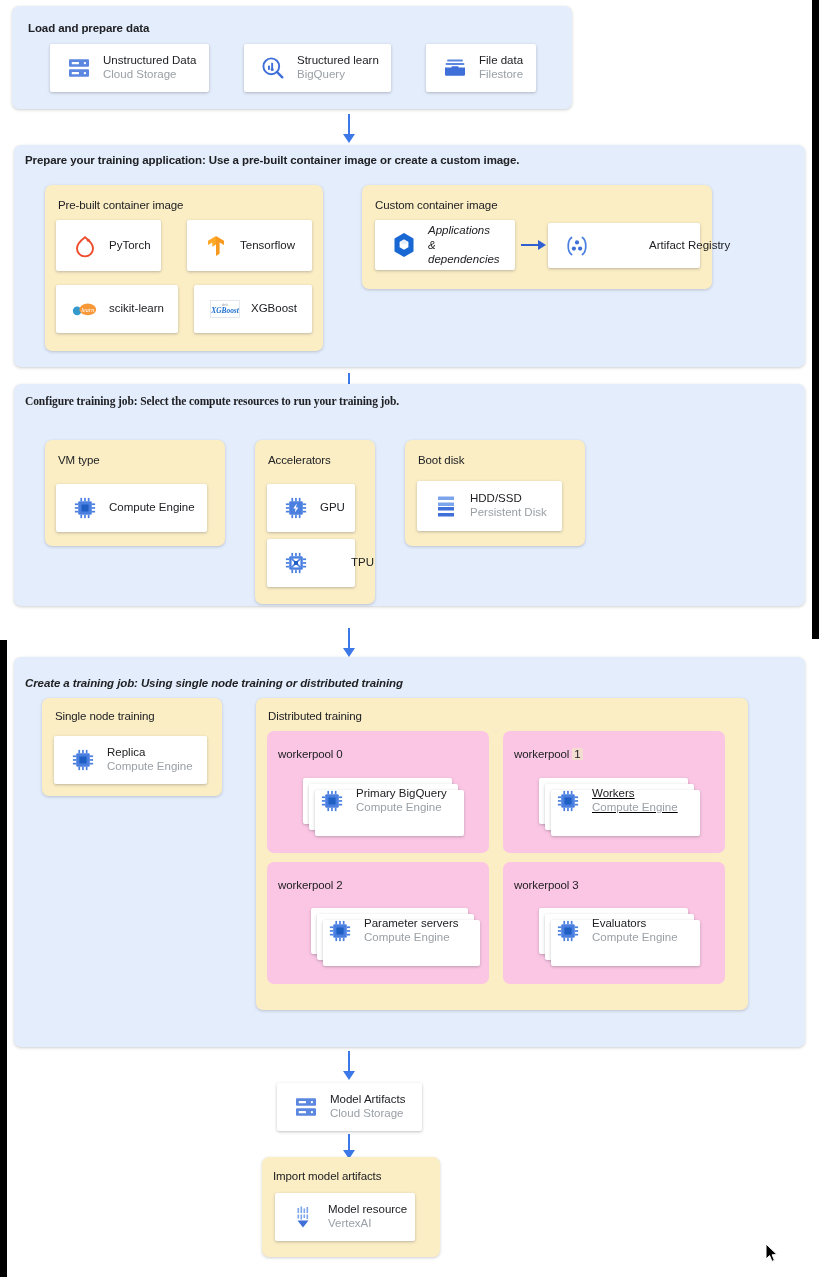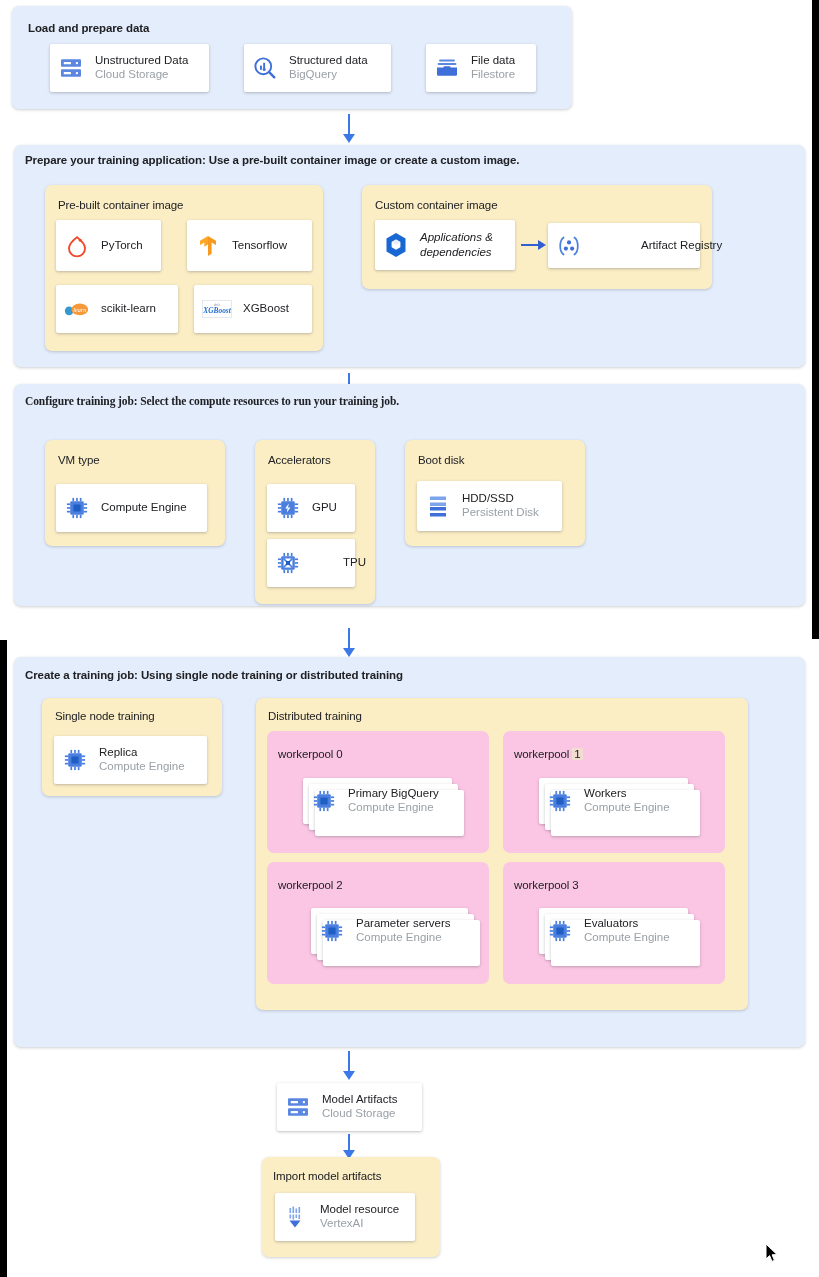--- a/index.html
+++ b/index.html
@@ -39,21 +39,21 @@
   .panel-title.bold { font-weight: bold; }
 
   
   .card {
     position:absolute;
     background:#ffffff;
     border-radius: 2px;
     box-shadow: 0 1px 3px rgba(60,64,67,.32);
     display:flex;
     align-items:center;
-    padding: 0 8px;
+    padding: 0 16px;
   }
   .card .ico {
     flex: 0 0 auto;
     width: 26px; height: 26px;
     margin-right: 11px;
     display:flex; align-items:center; justify-content:center;
   }
   .card .txt { display:flex; flex-direction:column; justify-content:center; line-height:1.18; }
   .card .t1 { font-size:11.5px; color:#202124; white-space:nowrap; }
   .card .t2 { font-size:11.5px; color:#9aa0a6; white-space:nowrap; }
@@ -128,21 +128,21 @@
   <span class="ico">
     <svg width="24" height="24" viewBox="0 0 24 24">
       <circle cx="10.3" cy="10.3" r="7.9" fill="none" stroke="#3f6fd8" stroke-width="1.9"></circle>
       <rect x="7" y="9.6" width="1.9" height="4.2" fill="#3f6fd8"></rect>
       <rect x="10.2" y="6.8" width="1.9" height="7" fill="#3f6fd8"></rect>
       <circle cx="11.2" cy="13.5" r="1.5" fill="#3f6fd8"></circle>
       <line x1="15.9" y1="15.9" x2="21.3" y2="21.3" stroke="#3f6fd8" stroke-width="2.4" stroke-linecap="round"></line>
     </svg>
   </span>
   <span class="txt">
-    <span class="t1">Structured data</span>
+    <span class="t1">Structured learn</span>
     <span class="t2">BigQuery</span>
   </span>
 </div>
 
 <div class="card" style="left:426px; top:44px; width:110px; height:48px;">
   <span class="ico">
     <svg width="24" height="20" viewBox="0 0 24 20">
       <path d="M5 2.5h14" stroke="#5b87e0" stroke-width="1.8" stroke-linecap="round"></path>
       <path d="M3.5 6h17" stroke="#5b87e0" stroke-width="1.8" stroke-linecap="round"></path>
       <path d="M2 9.5h20v7a1.2 1.2 0 0 1-1.2 1.2H3.2A1.2 1.2 0 0 1 2 16.5z" fill="#3f6fd8"></path>
@@ -356,21 +356,21 @@
   <span class="txt">
     <span class="t1">HDD/SSD</span>
     <span class="t2">Persistent Disk</span>
   </span>
 </div>
 
 <div class="arrow-v" style="left:348px; top:628px; height:22px;"></div>
 <div class="arrow-head-d" style="left:343px; top:648px;"></div>
 
 <div class="panel blue" style="left:14px; top:657px; width:791px; height:390px;">
-  <div class="panel-title bold" style="left:11px; top:12px;">Create a training job: Using single node training or distributed training</div>
+  <div class="panel-title bold" style="left:11px; top:20px;font-style:italic;">Create a training job: Using single node training or distributed training</div>
 </div>
 
 <div class="panel yellow" style="left:42px; top:698px; width:180px; height:98px;">
   <div class="panel-title" style="left:13px; top:12px;">Single node training</div>
 </div>
 <div class="card" style="left:54px; top:736px; width:153px; height:48px;">
   <span class="ico">
     <svg width="24" height="24" viewBox="0 0 24 24">
       <rect x="5.2" y="5.2" width="13.6" height="13.6" rx="1.4" fill="#4a7fe0"></rect>
       <rect x="8.4" y="8.4" width="7.2" height="7.2" rx="0.8" fill="#1f5fc4"></rect>
@@ -432,21 +432,21 @@
     <span class="t2">Compute Engine</span>
   </span>
 </div>
 
 <div class="panel pink" style="left:503px; top:731px; width:222px; height:122px; box-shadow:none;">
   <div class="panel-title" style="left:11px; top:17px;">
     <span>workerpool</span>
     <span class="hl">1</span>
   </div>
 </div>
-<div class="card stack" style="left:539px; top:778px; width:149px; height:46px;">
+<div class="card stack" style="left:539px; top:778px; width:149px; height:46px;text-decoration:underline;">
   <span class="ico">
     <svg width="24" height="24" viewBox="0 0 24 24">
       <rect x="5.2" y="5.2" width="13.6" height="13.6" rx="1.4" fill="#4a7fe0"></rect>
       <rect x="8.4" y="8.4" width="7.2" height="7.2" rx="0.8" fill="#1f5fc4"></rect>
       <g fill="#4a7fe0">
         <rect x="7.4" y="1.9" width="1.7" height="3.3"></rect>
           <rect x="11.1" y="1.9" width="1.7" height="3.3"></rect>
           <rect x="14.8" y="1.9" width="1.7" height="3.3"></rect>
         <rect x="7.4" y="18.8" width="1.7" height="3.3"></rect>
           <rect x="11.1" y="18.8" width="1.7" height="3.3"></rect>

